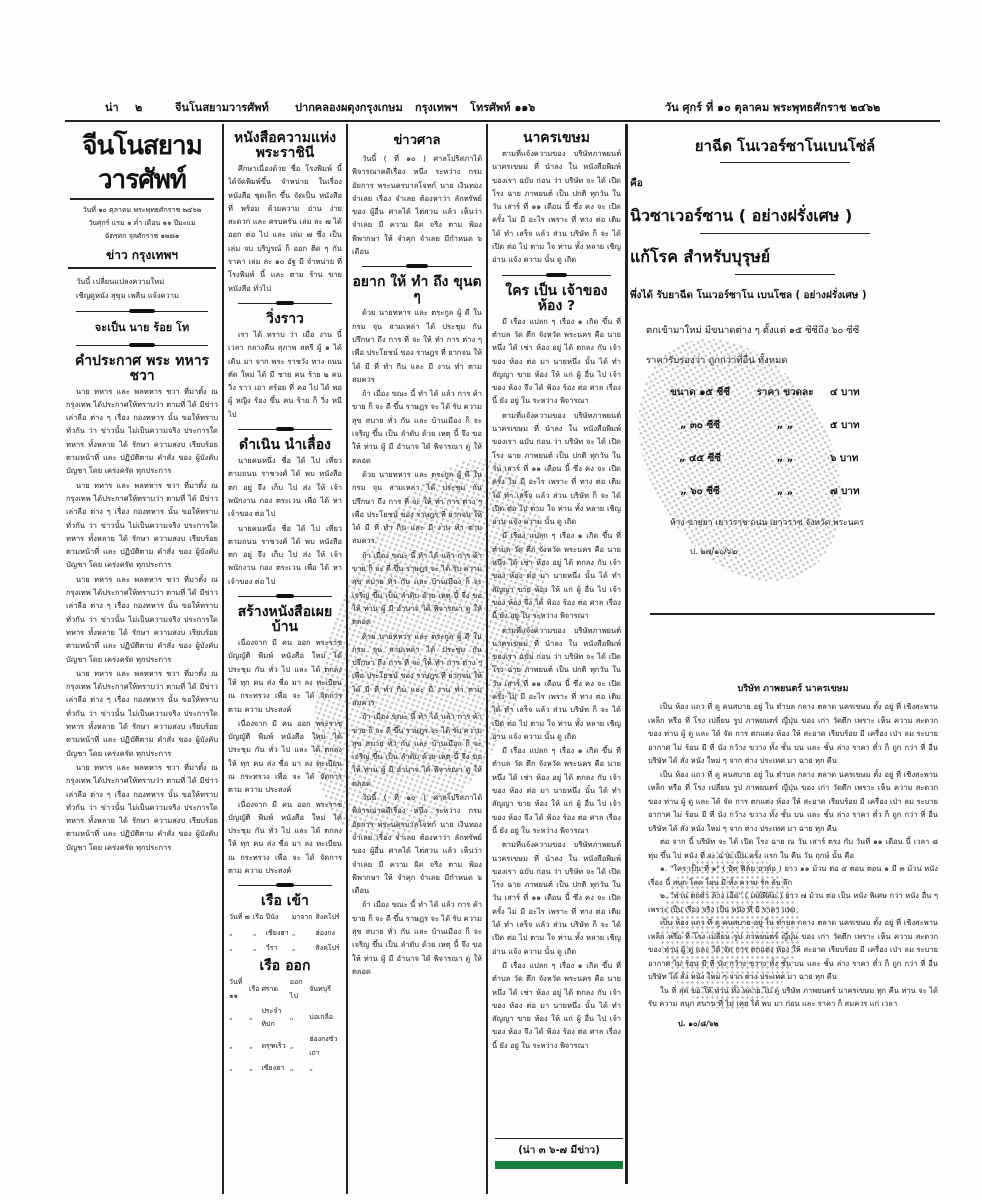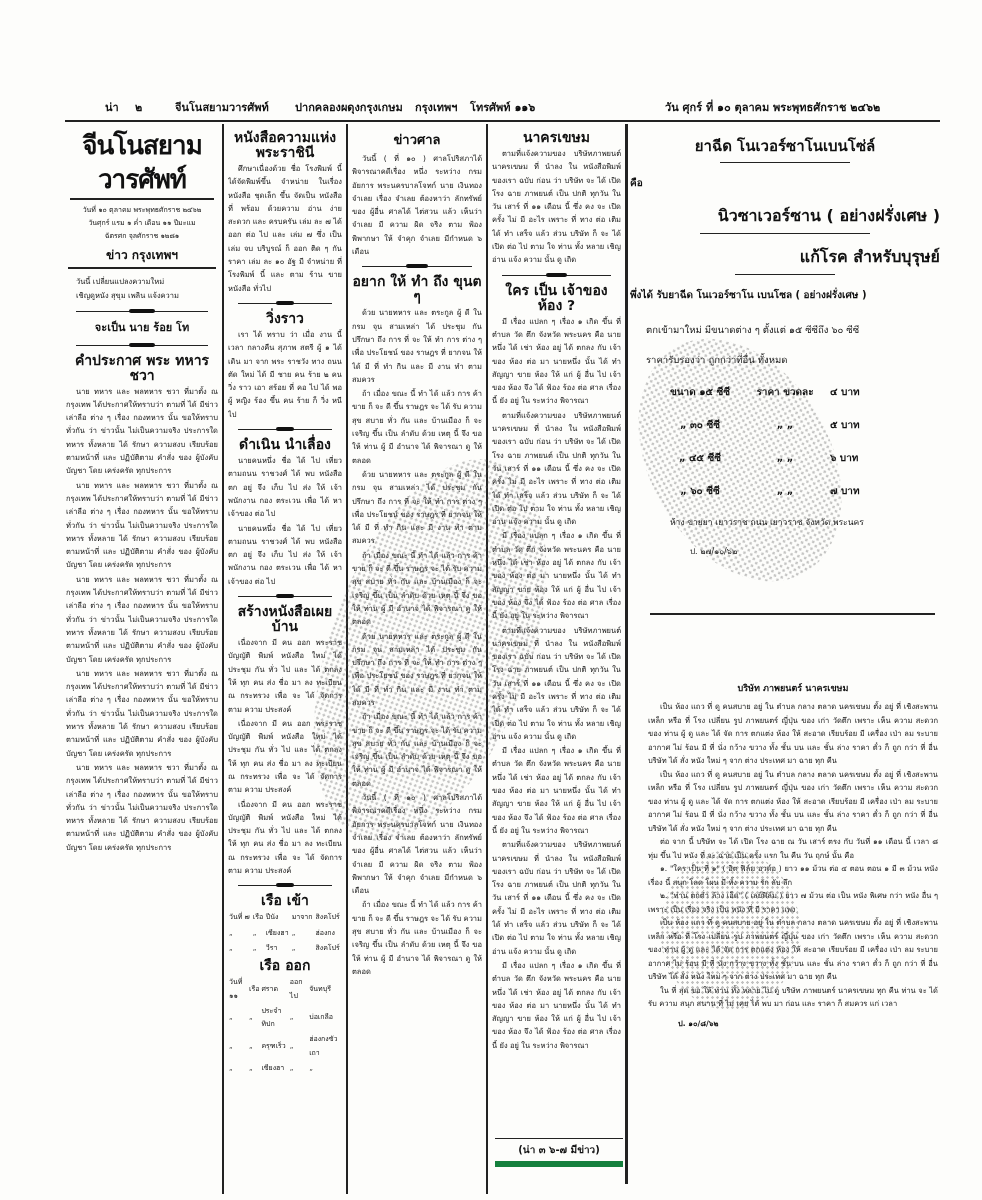--- a/index.html
+++ b/index.html
@@ -18,28 +18,28 @@
   .orn:after{content:"";position:absolute;left:40%;width:20%;top:2px;height:4px;background:#111;border-radius:3px;}
   .masthead{font-size:26px;font-weight:bold;line-height:34px;text-align:center;letter-spacing:-1px;font-family:"DejaVu Serif",serif;}
   .smallc{text-align:center;font-size:7px;line-height:13px;}
   .list{padding-left:6px;}
   .list div{line-height:19px;font-size:7.5px;}
   .list div:before{content:"• ";font-weight:bold;}
   .ad{position:absolute;left:630px;top:128px;width:310px;}
   .ad .t1{text-align:center;font-weight:bold;font-size:15px;line-height:24px;margin-top:6px;}
   .ad .ul{height:1px;background:#222;margin:4px auto 10px;}
   .ad .t2{text-align:left;font-weight:bold;font-size:10px;line-height:20px;}
-  .ad .t3{text-align:right;font-weight:bold;font-size:16px;line-height:26px;}
+  .ad .t3{text-align:left;font-weight:bold;font-size:16px;line-height:26px;}
   .ad .line{font-size:9.5px;font-weight:normal;line-height:30px;margin-left:16px;white-space:nowrap;}
   .price{display:flex;font-size:10px;font-weight:bold;line-height:33px;margin-left:30px;text-align:center;}
   .price span{display:inline-block;}
   .hr{position:absolute;left:650px;width:285px;height:2px;background:#222;}
   .ad2{position:absolute;left:648px;top:680px;width:290px;font-size:7.5px;line-height:13.5px;}
   .ad2 p{margin:0;text-indent:12px;text-align:justify;}
-  .boxnote{position:absolute;left:495px;top:1138px;width:128px;height:22px;font-size:10px;font-weight:bold;text-align:center;line-height:22px;border-top:1px solid #222;border-bottom:6px solid #15803d;}
+  .boxnote{position:absolute;left:495px;top:1138px;width:128px;height:22px;font-size:10px;font-weight:bold;text-align:center;line-height:22px;border-top:1px solid #222;border-bottom:8px solid #15803d;}
   .speckle{position:absolute;border-radius:50%;opacity:.35;pointer-events:none;
     background:radial-gradient(circle,#555 0 1px,transparent 1.5px) 0 0/5px 5px;}
 </style>
 </head>
 <body>
 
 <div class="page">
 
   <div class="header">
     <span style="left:10px">น่า</span>

